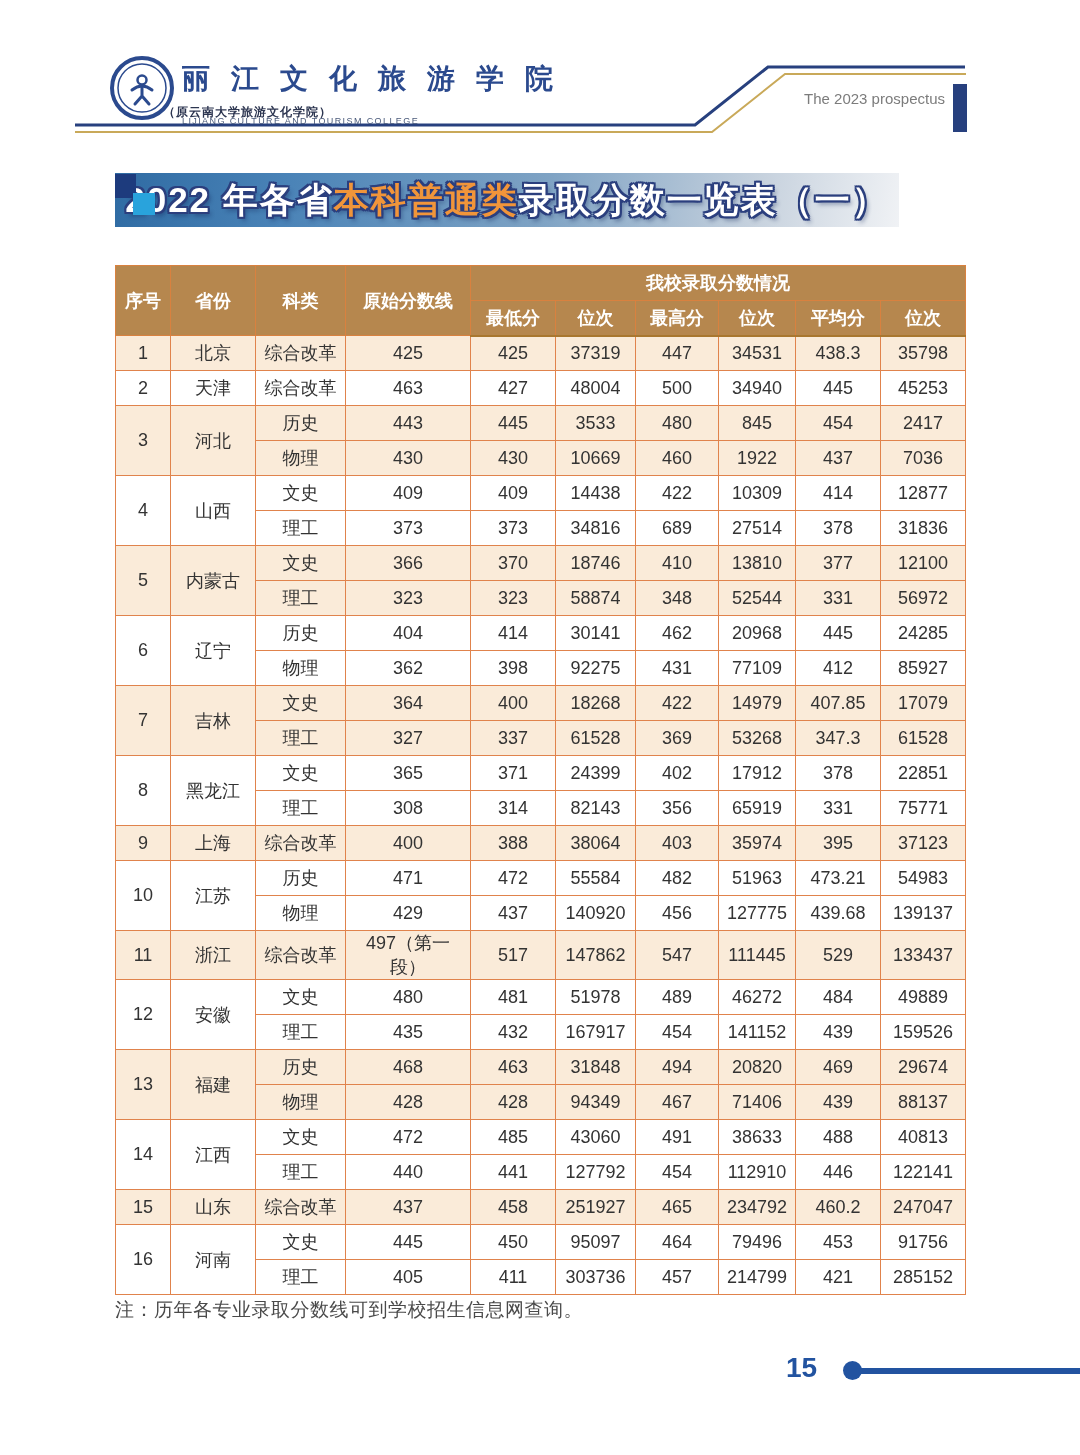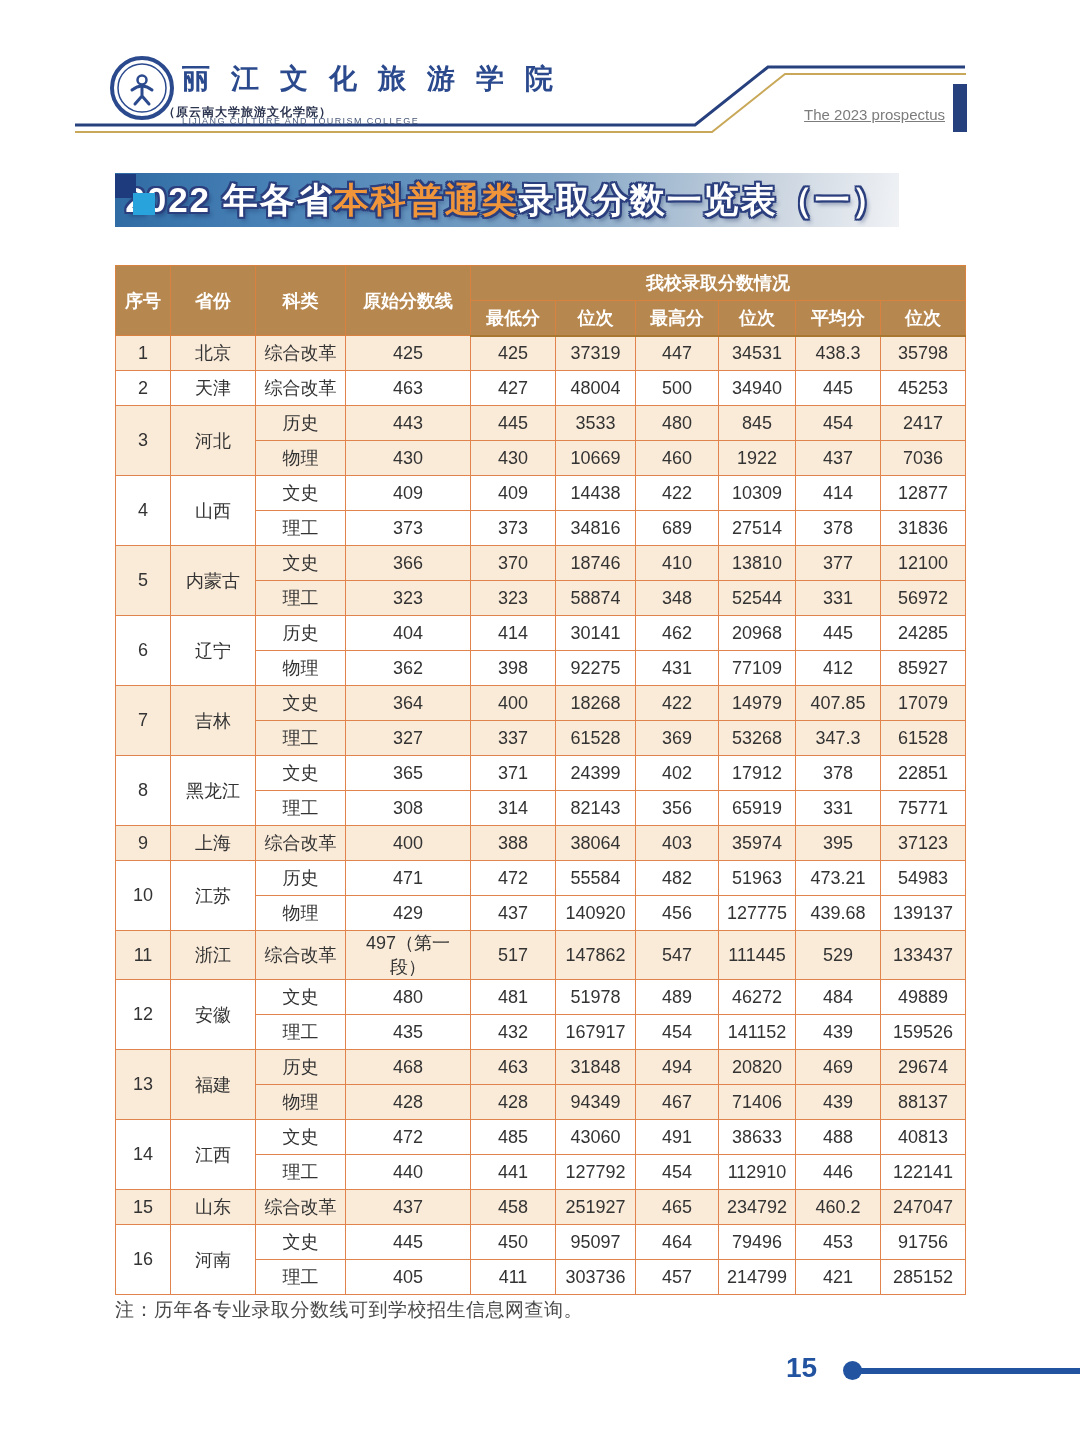--- a/index.html
+++ b/index.html
@@ -9,21 +9,21 @@
 
   
   .logo-wrap { position:absolute; left:110px; top:56px; width:64px; height:64px; }
   .school-text { position:absolute; left:182px; top:60px; }
   .school-cn { font-size:28px; font-weight:bold; color:#2b4a8e; letter-spacing:7px; font-family:"Liberation Serif","DejaVu Serif",serif; }
   .school-en { font-size:9px; color:#4a5a7a; letter-spacing:1.4px; margin-top:18px; }
   .school-former { position:absolute; left:163px; top:104px; font-size:12px; font-weight:bold; color:#2c3550; letter-spacing:1px; }
   .header-lines { position:absolute; left:0; top:0; width:1080px; height:150px; pointer-events:none; }
   .prospectus { position:absolute; top:88px; right:135px; text-align:right; }
   .prospectus-cn { font-size:27px; font-weight:bold; color:#e0862e; letter-spacing:1px; }
-  .prospectus-en { font-size:15px; color:#7c7c7c; margin-top:18px;text-decoration:underline; }
+  .prospectus-en { font-size:15px; color:#7c7c7c; margin-top:2px; }
   .prospectus-bar { position:absolute; left:953px; top:84px; width:14px; height:48px; background:#27407e; }
 
   
   .banner { position:absolute; left:115px; top:173px; width:784px; height:54px;
     background:linear-gradient(100deg,#2f6ba3 0%,#4a83b7 22%,#7fa3c4 55%,#c7d2de 82%,#f0f2f5 100%);
     display:flex; align-items:center; justify-content:center; }
   .banner-sq-navy { position:absolute; left:115px; top:174px; width:21px; height:24px; background:#1d3b7d; z-index:3; }
   .banner-sq-cyan { position:absolute; left:133px; top:193px; width:22px; height:22px; background:#29a3dc; z-index:3; }
   .banner-title { font-size:35px; font-weight:bold; color:#ffffff; letter-spacing:2px; white-space:nowrap;
     text-shadow:-2px -2px 0 #2b3f7e, 2px -2px 0 #2b3f7e, -2px 2px 0 #2b3f7e, 2px 2px 0 #2b3f7e, 0 2px 0 #2b3f7e, 2px 0 0 #2b3f7e, 0 -2px 0 #2b3f7e, -2px 0 0 #2b3f7e, 3px 4px 4px rgba(20,40,90,.45); }

